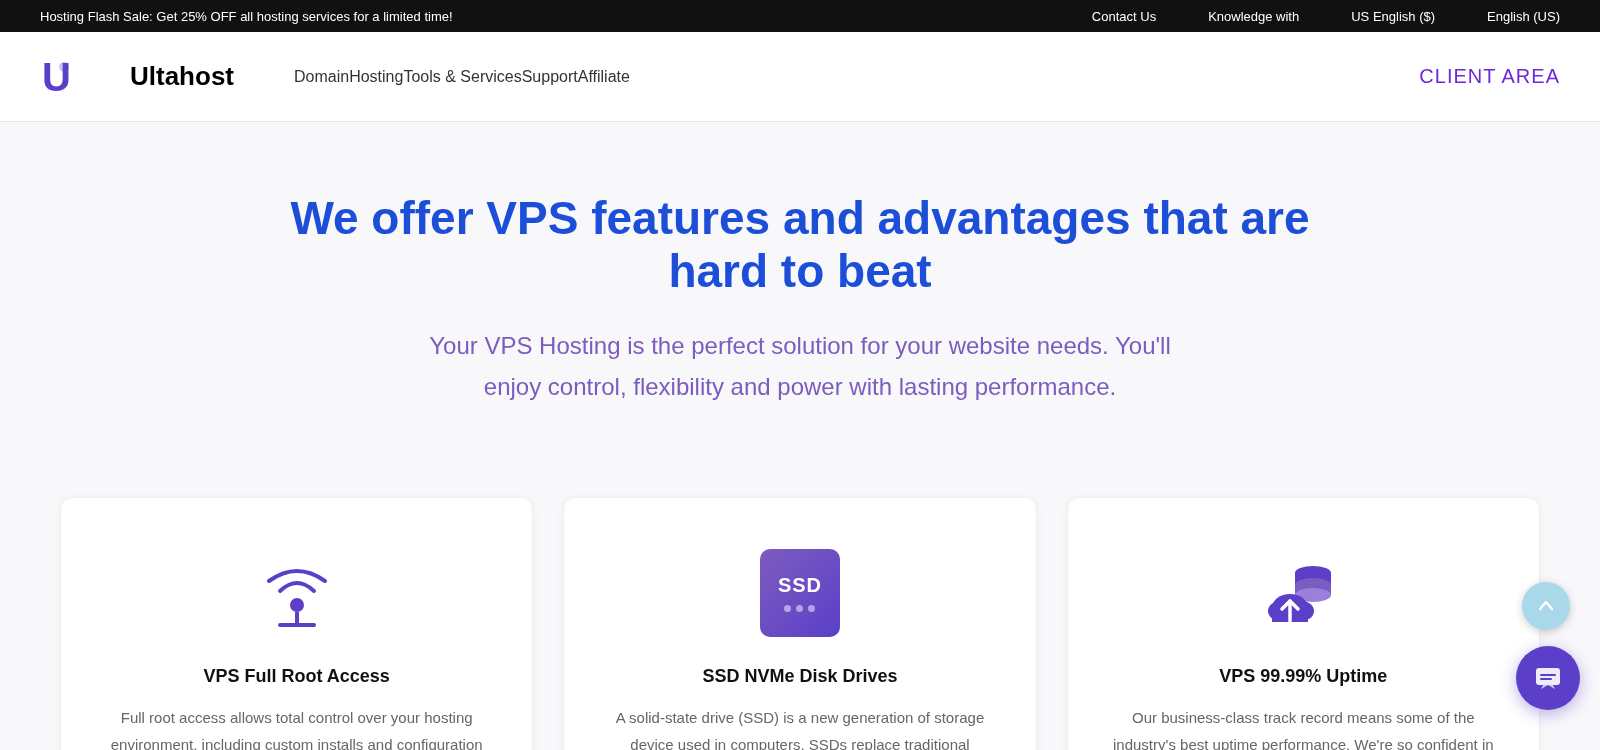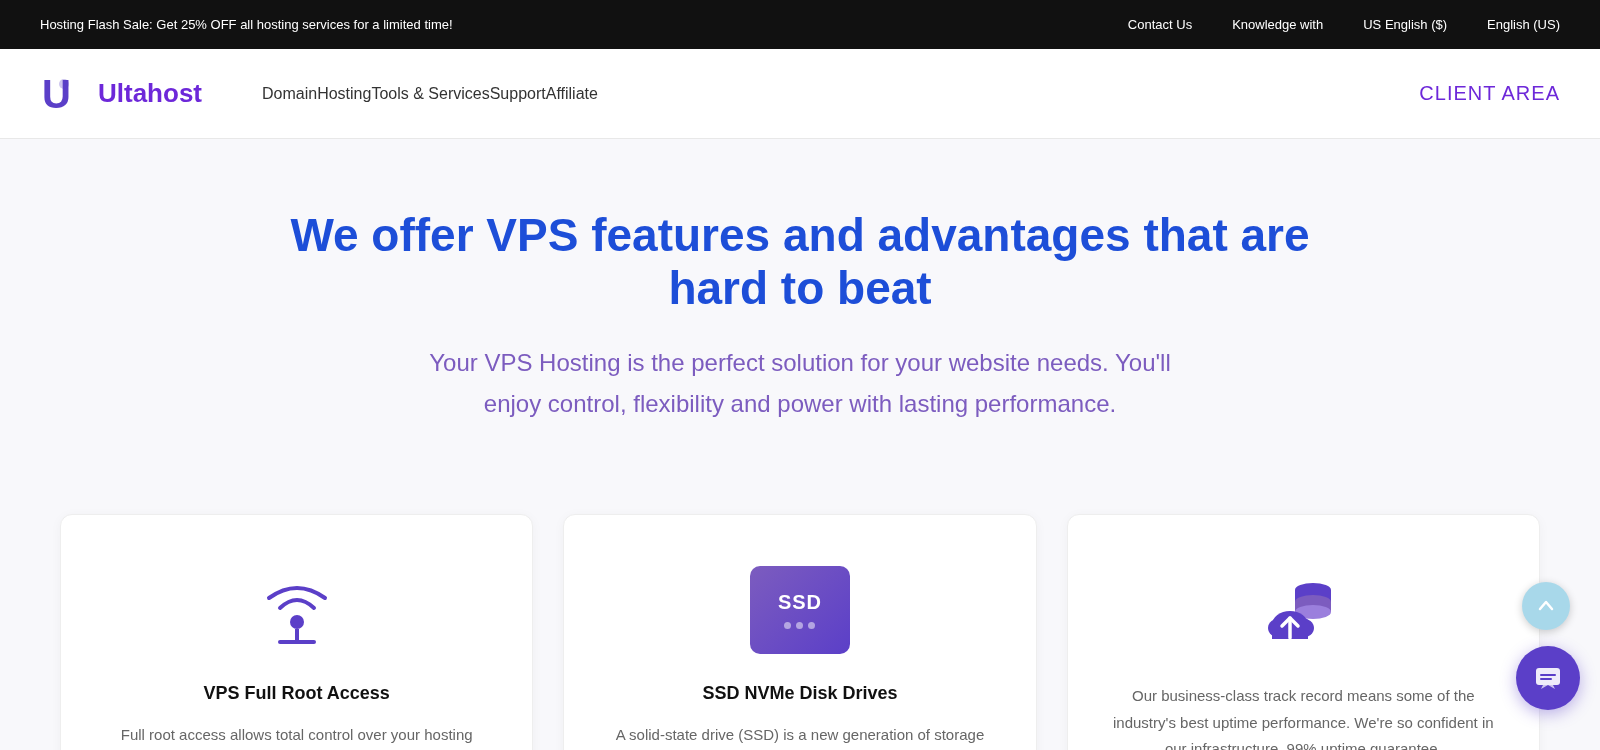--- a/index.html
+++ b/index.html
@@ -6,25 +6,25 @@
     body { font-family: 'Segoe UI', Arial, sans-serif; background: #fff; width: 1600px; }
 
     
     .top-bar {
       background: #111;
       color: #fff;
       display: flex;
       align-items: center;
       justify-content: space-between;
       padding: 12px 40px;
-      height: 49px;
+      height: 32px;
       font-size: 13px;
     }
     .top-bar-left { flex: 1; }
-    .top-bar-right { display: flex; gap: 40px; margin-left: 14px; }
+    .top-bar-right { display: flex; gap: 52px; margin-left: 14px; }
     .top-bar-right a {
       color: #fff;
       text-decoration: none;
       font-size: 13px;
       cursor: pointer;
     }
 
     
     .navbar {
       display: flex;
@@ -41,21 +41,22 @@
       text-decoration: none;
       margin-right: 60px;
     }
     .logo-icon {
       width: 48px;
       height: 48px;
     }
     .logo-text {
       font-size: 26px;
       font-weight: 700;
-      color: #6d28d9;
+      color: #000000;
+      margin-left: 32px;
     }
     .nav-links {
       display: flex;
       flex: 1;
       list-style: none;
     }
     .nav-links li a {
       text-decoration: none;
       color: #333;
       font-size: 16px;
@@ -130,21 +131,21 @@
     .card p {
       font-size: 15px;
       color: #666;
       line-height: 1.75;
     }
 
     
     .wifi-icon svg { width: 90px; height: 80px; }
     
     .ssd-box {
-      width: 100px;
+      width: 80px;
       height: 88px;
       background: linear-gradient(135deg, #7c5cbf, #5b3fc8);
       border-radius: 10px;
       display: flex;
       flex-direction: column;
       align-items: center;
       justify-content: center;
       position: relative;
     }
     .ssd-text {
@@ -284,20 +285,21 @@
 
         <ellipse cx="32" cy="55" rx="18" ry="14" fill="#5b3fc8"></ellipse>
         <ellipse cx="22" cy="58" rx="12" ry="10" fill="#5b3fc8"></ellipse>
         <ellipse cx="44" cy="58" rx="12" ry="10" fill="#5b3fc8"></ellipse>
         <rect x="14" y="57" width="36" height="12" fill="#5b3fc8"></rect>
 
         <line x1="32" y1="68" x2="32" y2="48" stroke="white" stroke-width="3.5" stroke-linecap="round"></line>
         <polyline points="24,56 32,48 40,56" stroke="white" stroke-width="3.5" fill="none" stroke-linejoin="round" stroke-linecap="round"></polyline>
       </svg>
     </div>
+    <h3>VPS 99.99% Uptime</h3>
     <p>Our business-class track record means some of the industry's best uptime performance. We're so confident in our infrastructure, 99% uptime guarantee.</p>
   </div>
 </section>
 
 <div class="scroll-top">
   <svg viewBox="0 0 22 22" fill="none">
     <polyline points="5,14 11,7 17,14" stroke="white" stroke-width="2.5" fill="none" stroke-linecap="round" stroke-linejoin="round"></polyline>
   </svg>
 </div>
 

